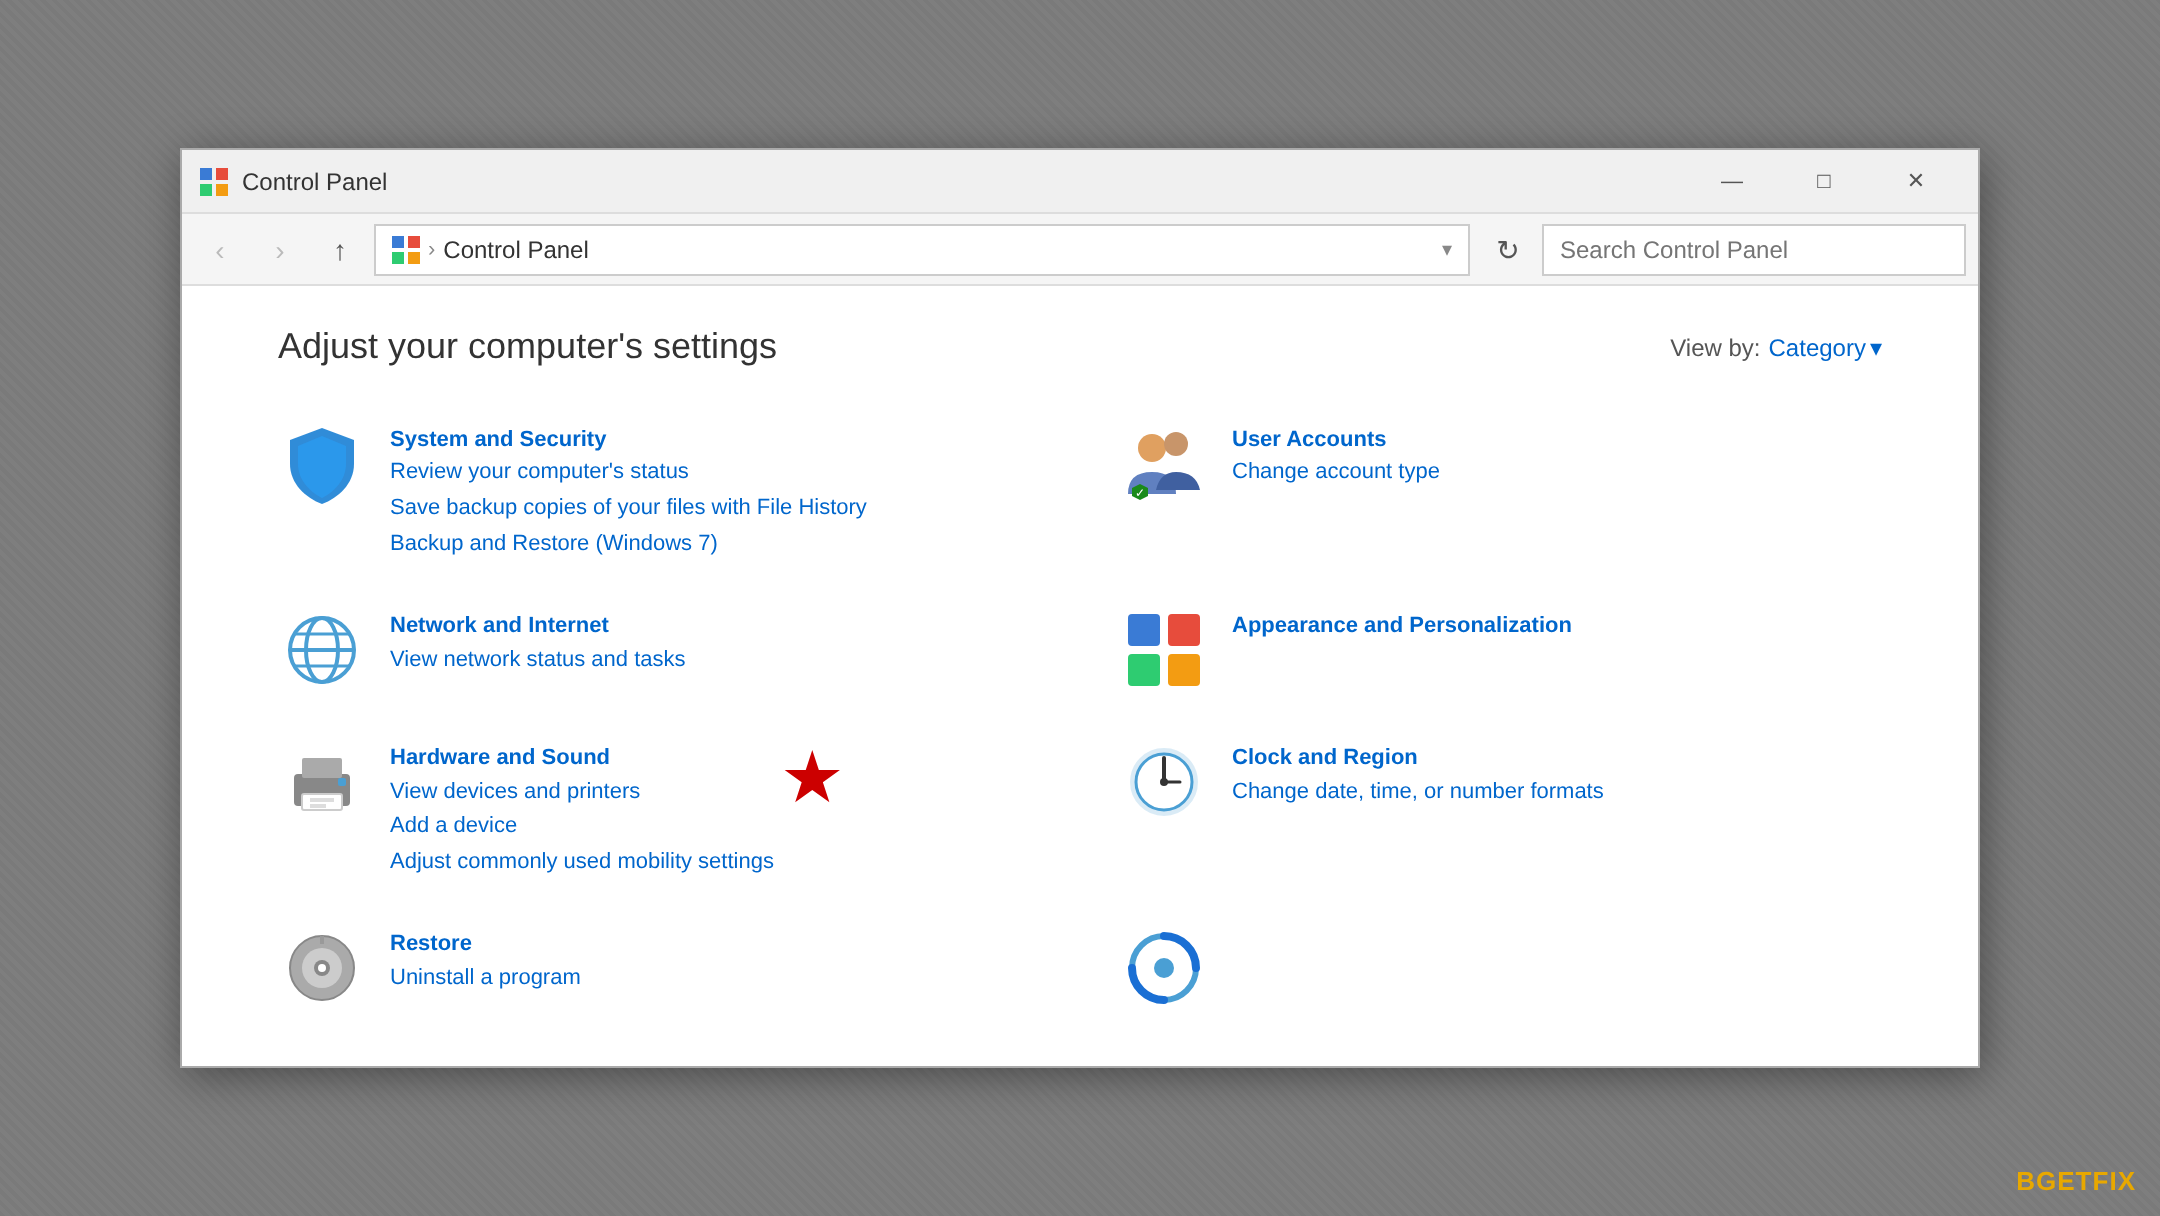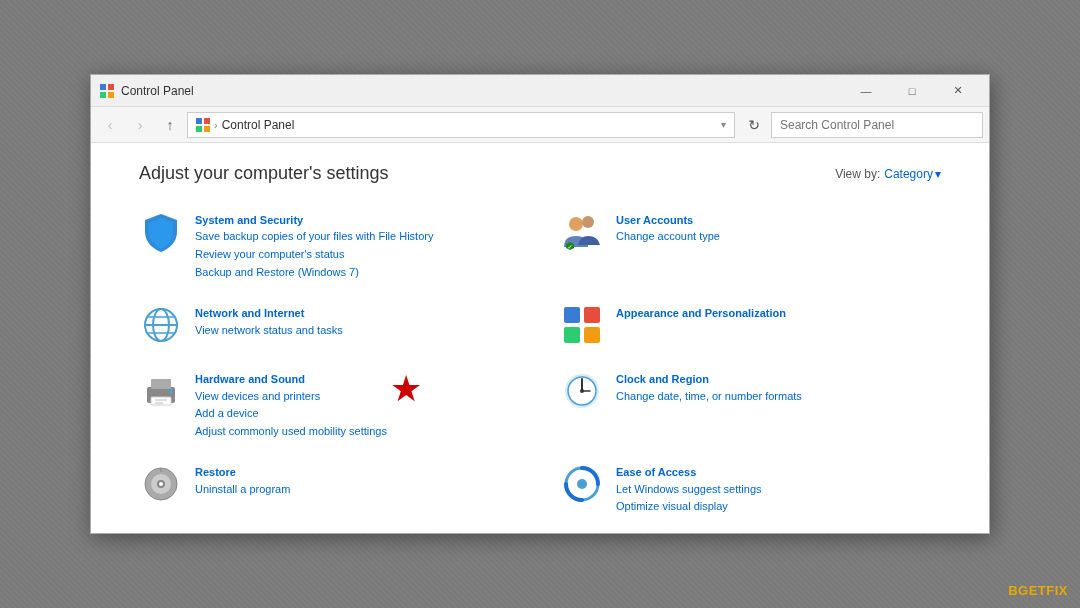--- a/index.html
+++ b/index.html
@@ -286,22 +286,22 @@
 
         <div class="category-item">
           <div class="category-icon">
             <svg width="40" height="40" viewBox="0 0 40 40">
               <path d="M20 2 L36 8 L36 20 C36 30 28 37 20 40 C12 37 4 30 4 20 L4 8 Z" fill="#1a7fd4" opacity="0.9"></path>
               <path d="M20 6 L32 11 L32 20 C32 28 26 34 20 37 C14 34 8 28 8 20 L8 11 Z" fill="#2a9df4" opacity="0.7"></path>
             </svg>
           </div>
           <div class="category-text">
             <span class="category-name">System and Security</span>
+            <span class="category-link">Review your computer's status</span>
             <span class="category-link">Save backup copies of your files with File History</span>
-            <span class="category-link">Review your computer's status</span>
             <span class="category-link">Backup and Restore (Windows 7)</span>
           </div>
         </div>
 
         <div class="category-item">
           <div class="category-icon">
             <svg width="40" height="40" viewBox="0 0 40 40">
 
               <circle cx="14" cy="12" r="7" fill="#e0a060"></circle>
               <path d="M2 35 Q2 24 14 24 Q26 24 26 35" fill="#6080c0"></path>
@@ -404,25 +404,20 @@
         <div class="category-item">
           <div class="category-icon">
             <svg width="40" height="40" viewBox="0 0 40 40">
 
               <circle cx="20" cy="20" r="16" fill="none" stroke="#4a9fd4" stroke-width="3"></circle>
               <path d="M20 4 A16 16 0 0 1 36 20" fill="none" stroke="#1a6fd4" stroke-width="4" stroke-linecap="round"></path>
               <path d="M20 36 A16 16 0 0 1 4 20" fill="none" stroke="#1a6fd4" stroke-width="4" stroke-linecap="round"></path>
               <circle cx="20" cy="20" r="5" fill="#4a9fd4"></circle>
             </svg>
           </div>
-          <div class="category-text">
-            <span class="category-name">Ease of Access</span>
-            <span class="category-link">Let Windows suggest settings</span>
-            <span class="category-link">Optimize visual display</span>
-          </div>
         </div>
 
       </div>
     </div>
   </div>
 
   <div class="red-star">★</div>
 
   <div class="watermark">
     <span>BGET</span><span style="color:#e8a800;">FIX</span>

